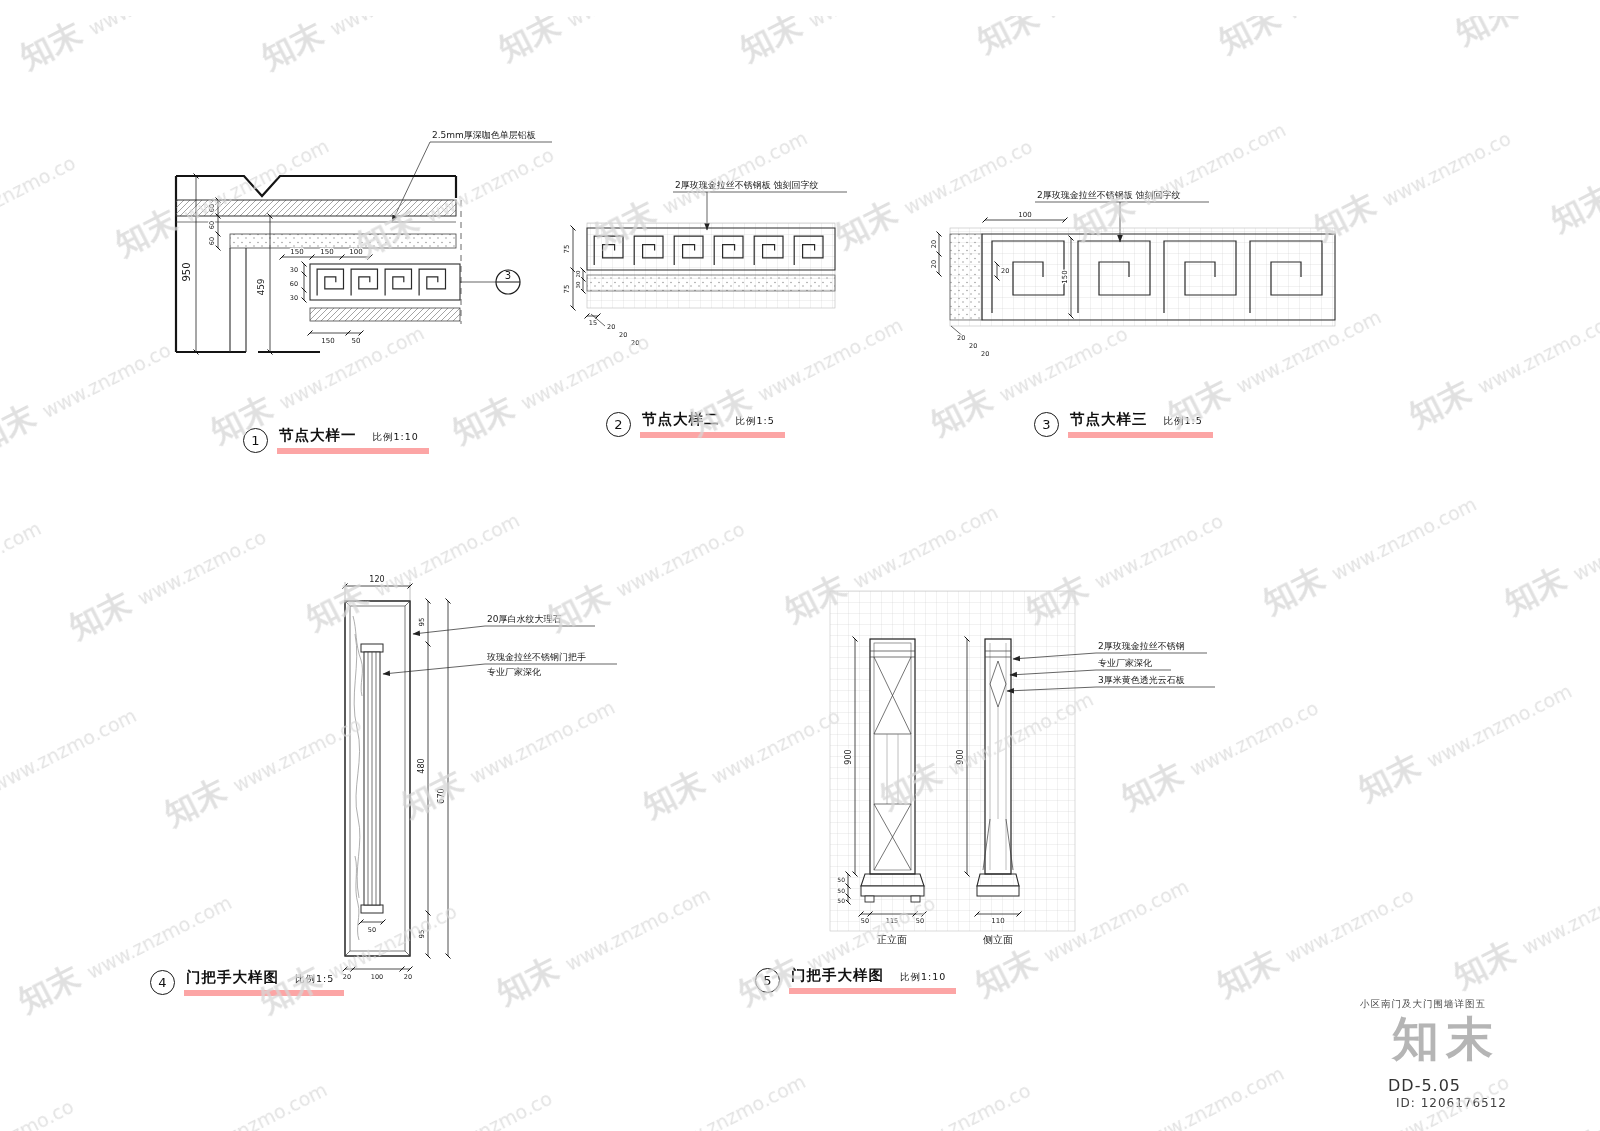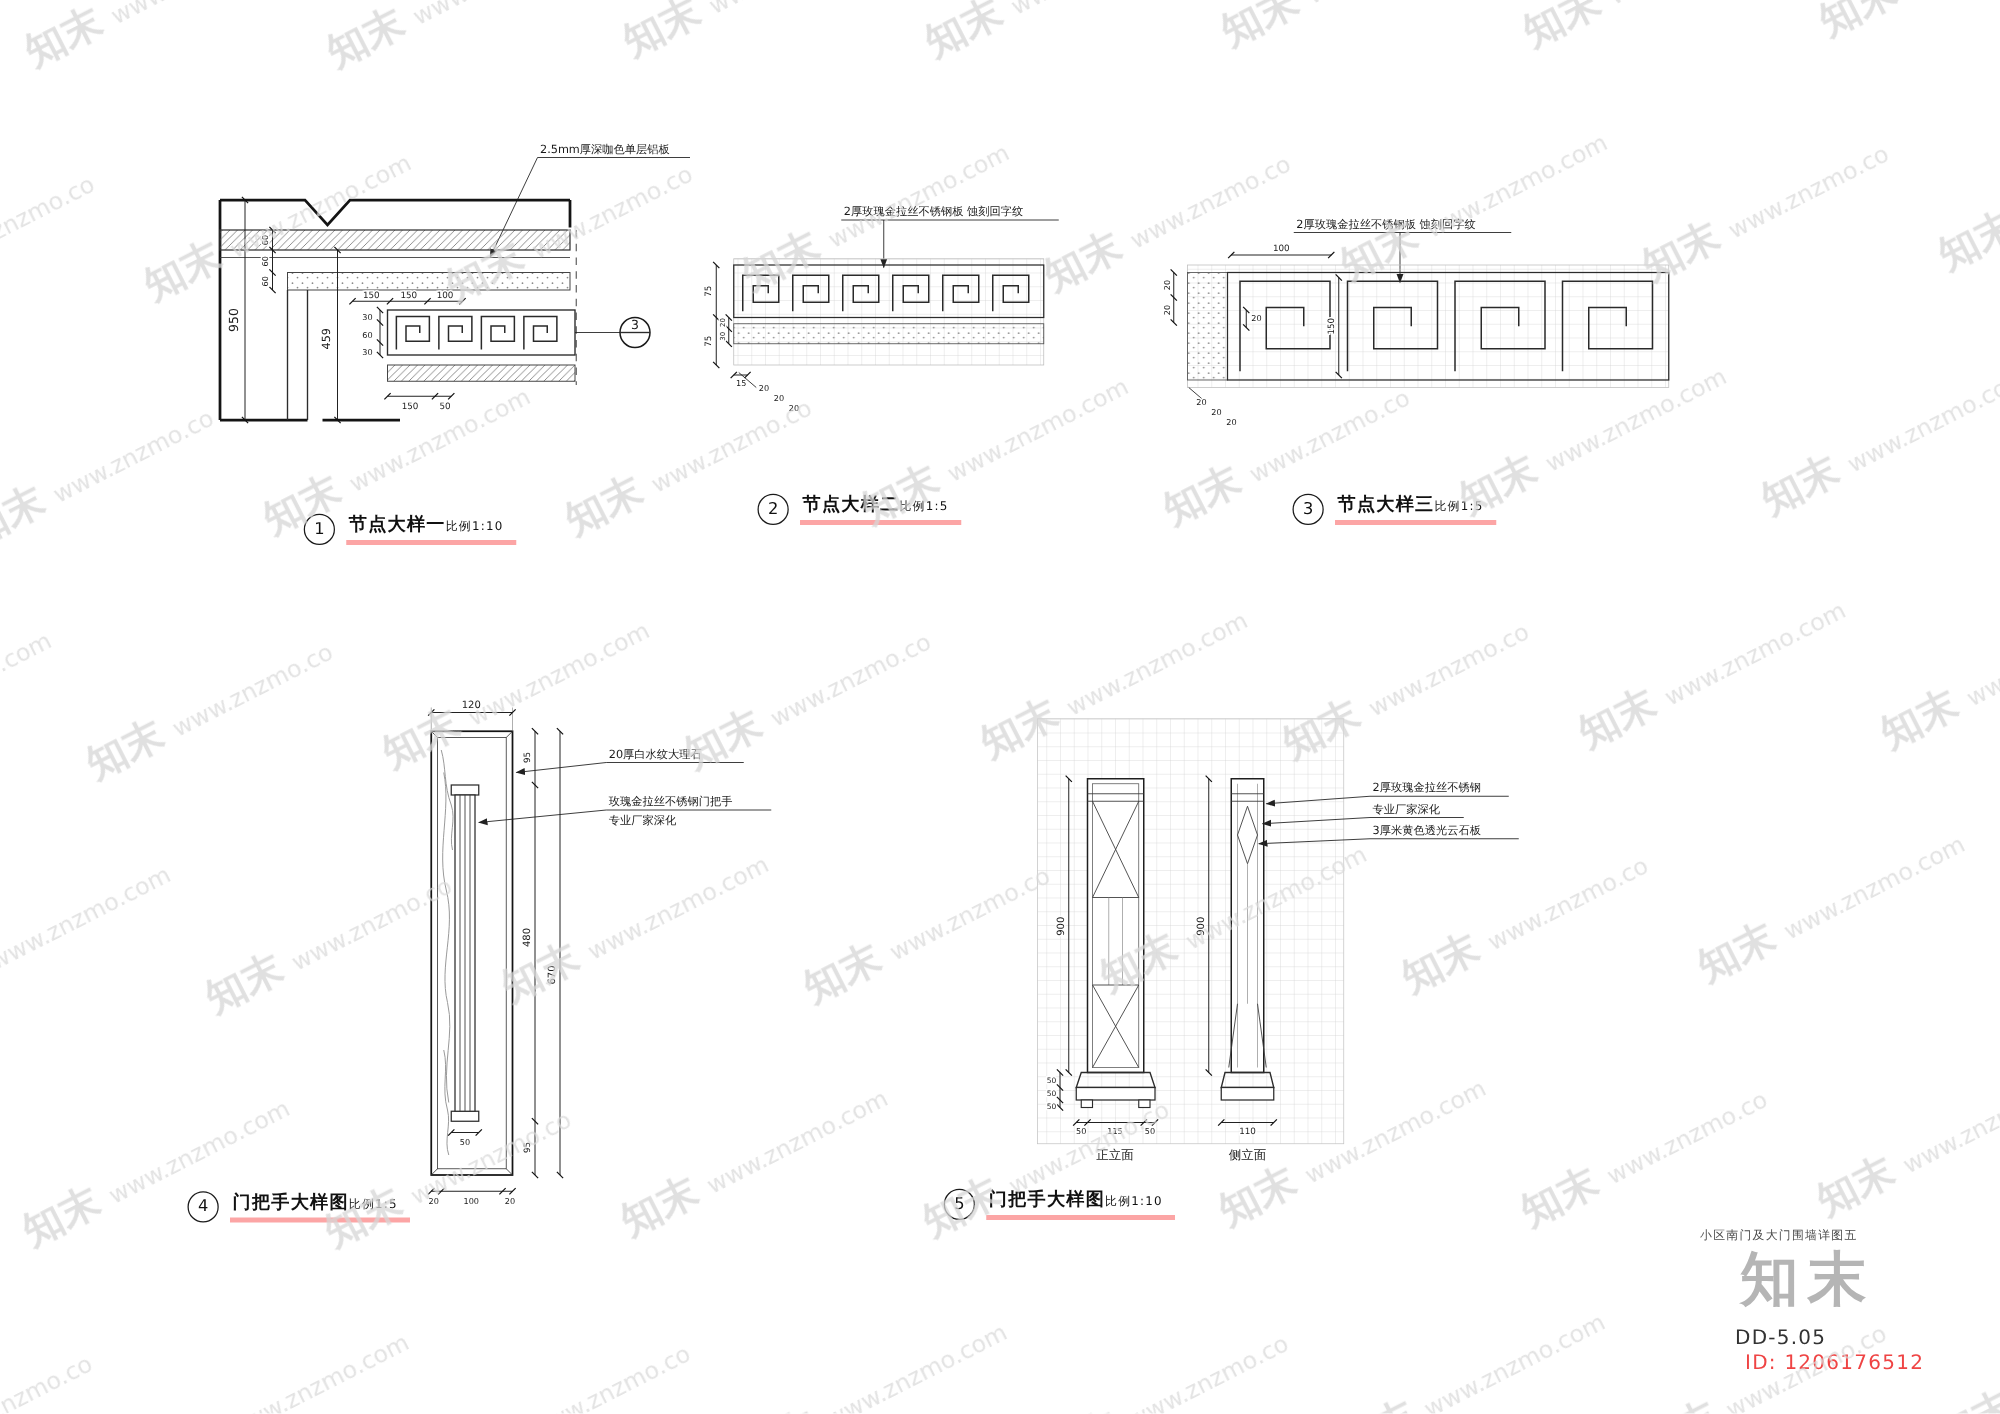--- a/index.html
+++ b/index.html
@@ -1,39 +1,39 @@
 <!DOCTYPE html>
 <html><head>
 <meta charset="utf-8">
 <style>
   *{margin:0;padding:0;box-sizing:border-box}
   html,body{width:1600px;height:1131px;background:#ffffff;overflow:hidden}
   body{font-family:"DejaVu Sans","Liberation Sans",sans-serif;position:relative;color:#111}
-  .canvas{position:absolute;left:0;top:0;width:1600px;height:989px;background:#fff}
+  .canvas{position:absolute;left:0;top:16px;width:1600px;height:989px;background:#fff}
   svg.draw{position:absolute;overflow:visible}
   svg text{fill:#1a1a1a;font-family:"DejaVu Sans","Liberation Sans",sans-serif}
   .thick{stroke:#141414;stroke-width:2.2;fill:none}
   .med{stroke:#2c2c2c;stroke-width:1.1;fill:none}
   .thin{stroke:#3a3a3a;stroke-width:0.7;fill:none}
   .xthin{stroke:#8a8a8a;stroke-width:0.55;fill:none}
   .dim{stroke:#222;stroke-width:0.8;fill:none}
   .lead{stroke:#222;stroke-width:0.7;fill:none}
   .brk{stroke:#555;stroke-width:0.9;fill:none;stroke-dasharray:6 5}
   .vein{stroke:#9a9a9a;stroke-width:0.8;fill:none}
   .halo{paint-order:stroke;stroke:#ffffff;stroke-width:2.4px}
   .dtitle{position:absolute;display:flex;align-items:center;gap:9px}
   .bub{width:25px;height:25px;border:1.3px solid #1a1a1a;border-radius:50%;display:flex;
        align-items:center;justify-content:center;font-size:13px;background:#fff;flex:0 0 auto}
-  .grp{display:flex;align-items:baseline;border-bottom:4px solid #fca5a5;padding:0 10px 3px 2px}
+  .grp{display:flex;align-items:baseline;gap:16px;border-bottom:6px solid #fca5a5;padding:0 10px 3px 2px}
   .grp b{font-size:14.5px;font-weight:bold;letter-spacing:1px}
   .grp i{font-style:normal;font-size:9.5px;letter-spacing:1px}
   .corner-sheet-title{position:absolute;left:1360px;top:982px;font-size:9.5px;color:#4a4a4a;letter-spacing:1px}
   .corner-logo{position:absolute;left:1392px;top:992px;font-size:47px;font-weight:bold;color:#b5b5b5;letter-spacing:7px}
   .corner-no{position:absolute;left:1388px;top:1060px;font-size:16px;color:#333;letter-spacing:1px}
-  .corner-id{position:absolute;left:1396px;top:1080px;font-size:16px;color:#ef4444;letter-spacing:1px}
+  .corner-id{position:absolute;left:1396px;top:1080px;font-size:12px;color:#404040;letter-spacing:1px}
   .wm{position:absolute;left:0;top:0;pointer-events:none}
   .wmbrand{font-size:32px;font-weight:bold;fill:#d6d6d6}
   .wmurl{font-size:19px;fill:#d9d9d9}
 </style>
 </head>
 <body>
 
 <div class="canvas">
 
   <svg width="0" height="0" style="position:absolute" aria-hidden="true">

